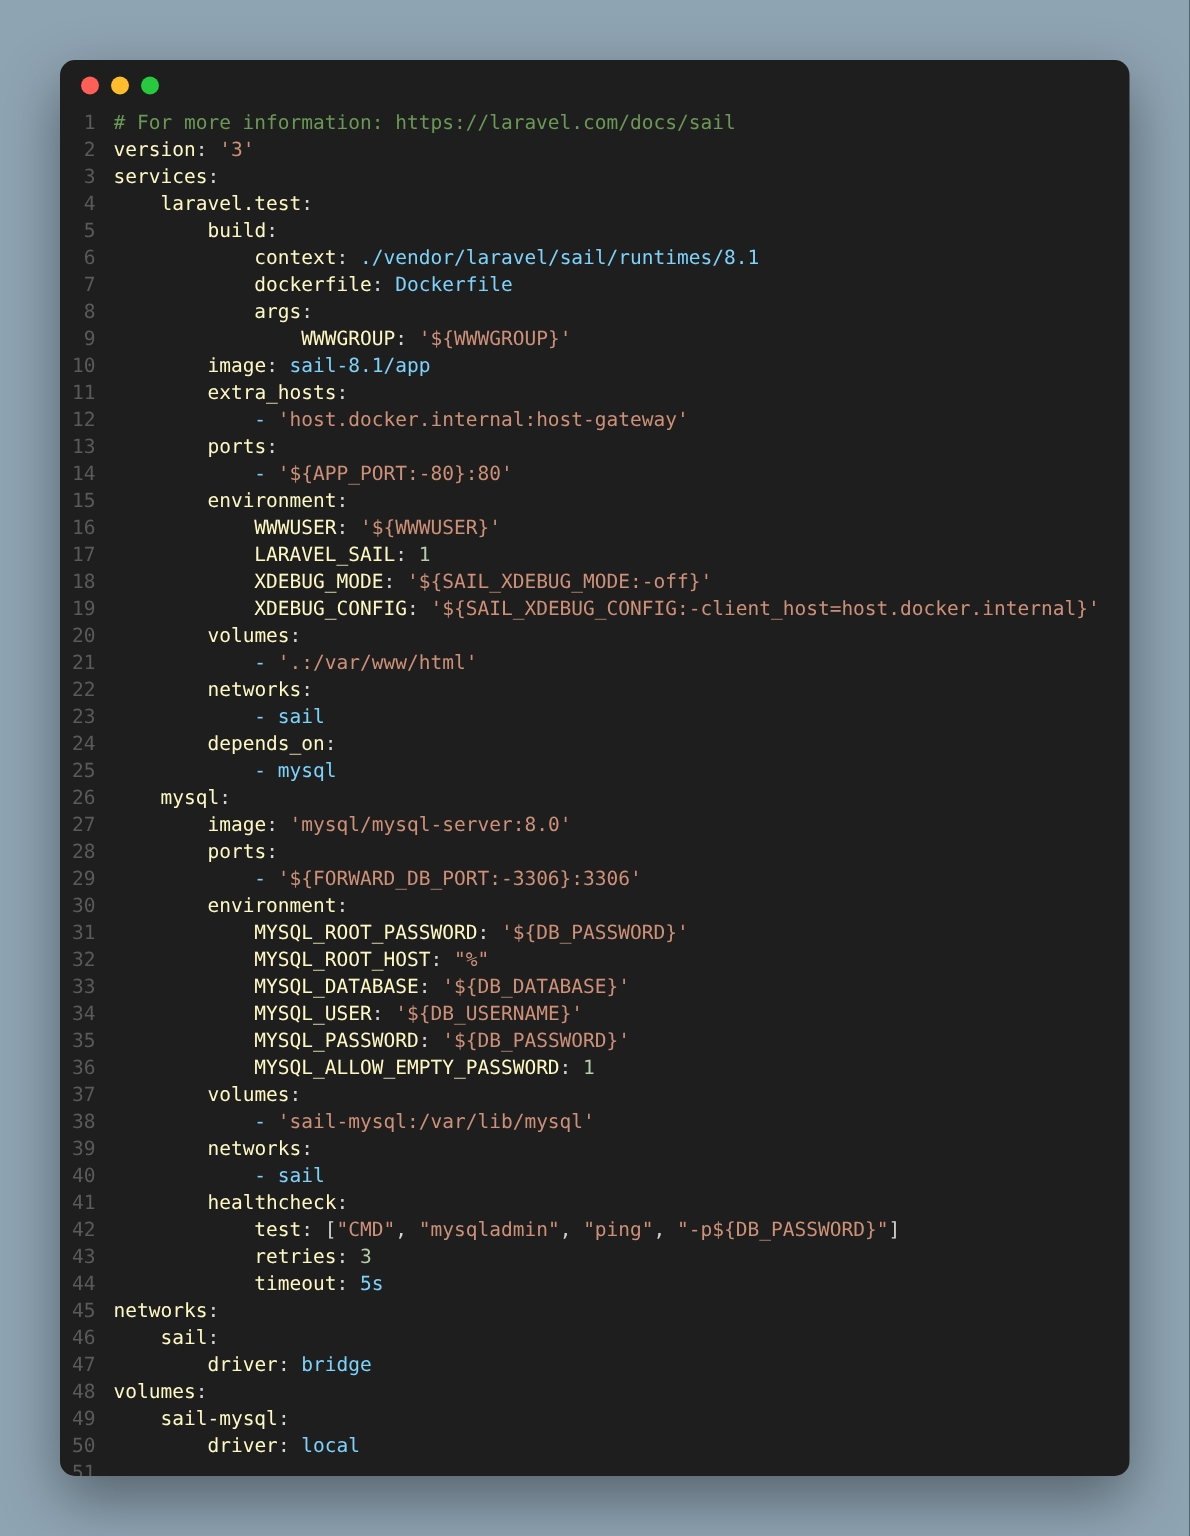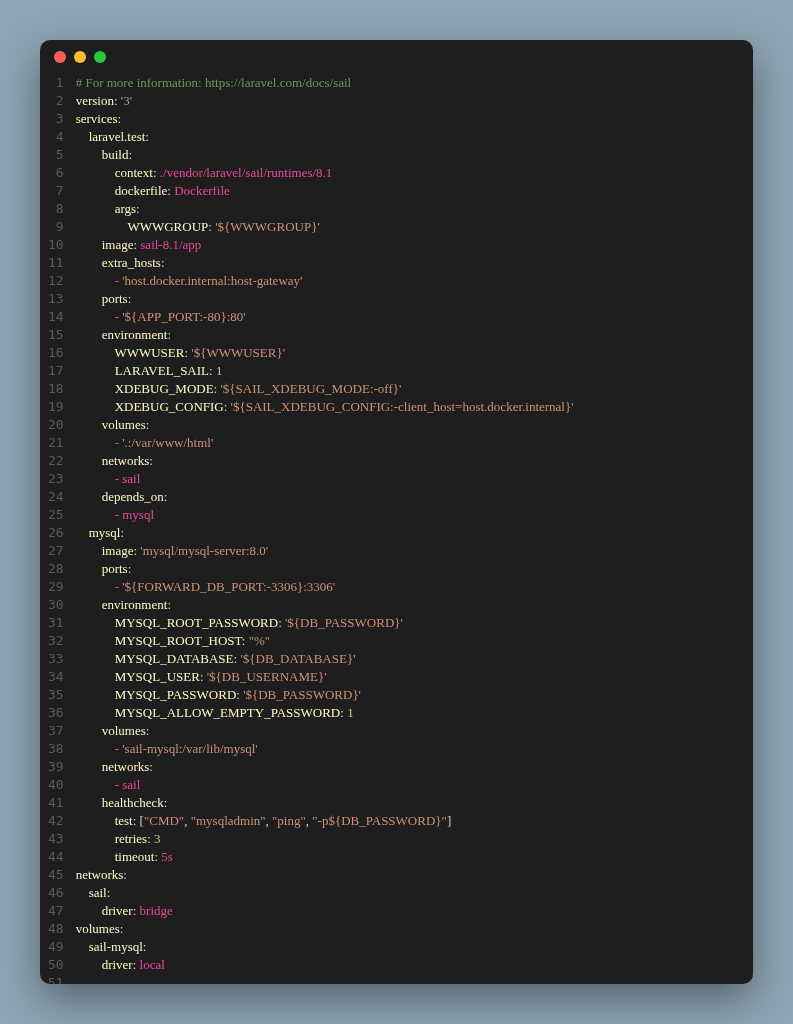--- a/index.html
+++ b/index.html
@@ -48,28 +48,27 @@
     padding: 0 12px 0 8px;
     user-select: none;
     line-height: 18px;
     white-space: pre;
   }
   .code {
     color: #d4d4d4;
     line-height: 18px;
     white-space: pre;
     overflow: hidden;
-    font-family: Liberation Serif, serif;
   }
   .c-comment { color: #6a9955; }
   .c-key     { color: #fef9c3; }
   .c-str     { color: #ce9178; }
   .c-num     { color: #b5cea8; }
   .c-punct   { color: #d4d4d4; }
-  .c-plain   { color: #ec4899; }
+  .c-plain   { color: #7dd3fc; }
 </style>
 </head>
 <body>
 
 <div class="editor-window">
   <div class="titlebar">
     <div class="dot dot-red"></div>
     <div class="dot dot-yellow"></div>
     <div class="dot dot-green"></div>
   </div>

